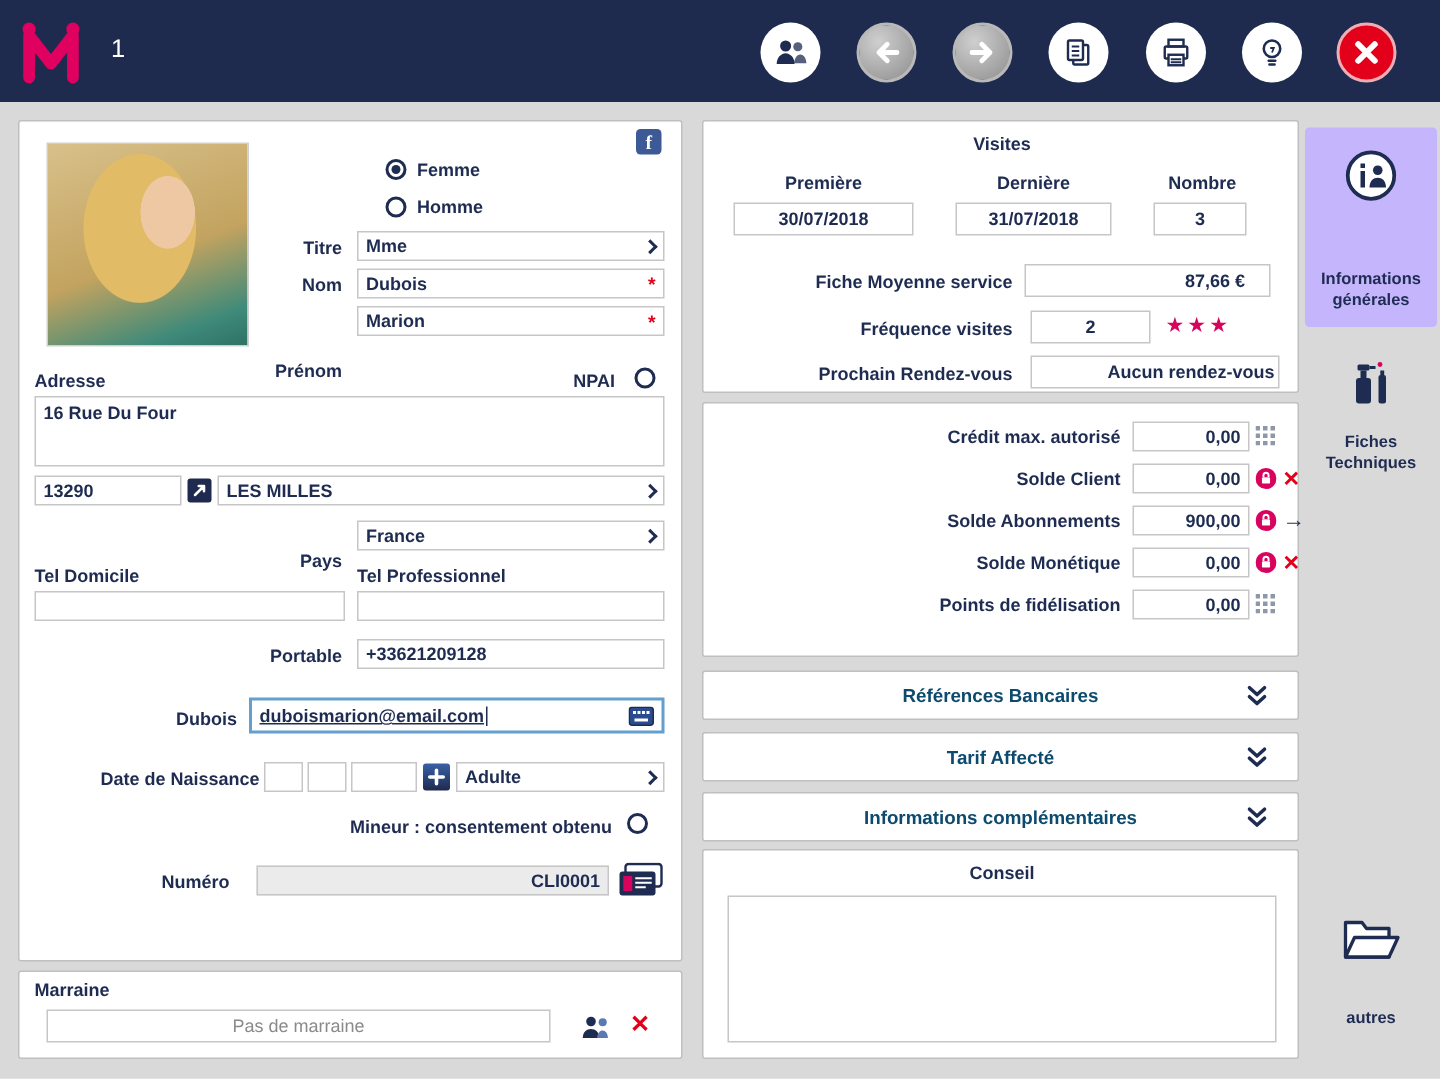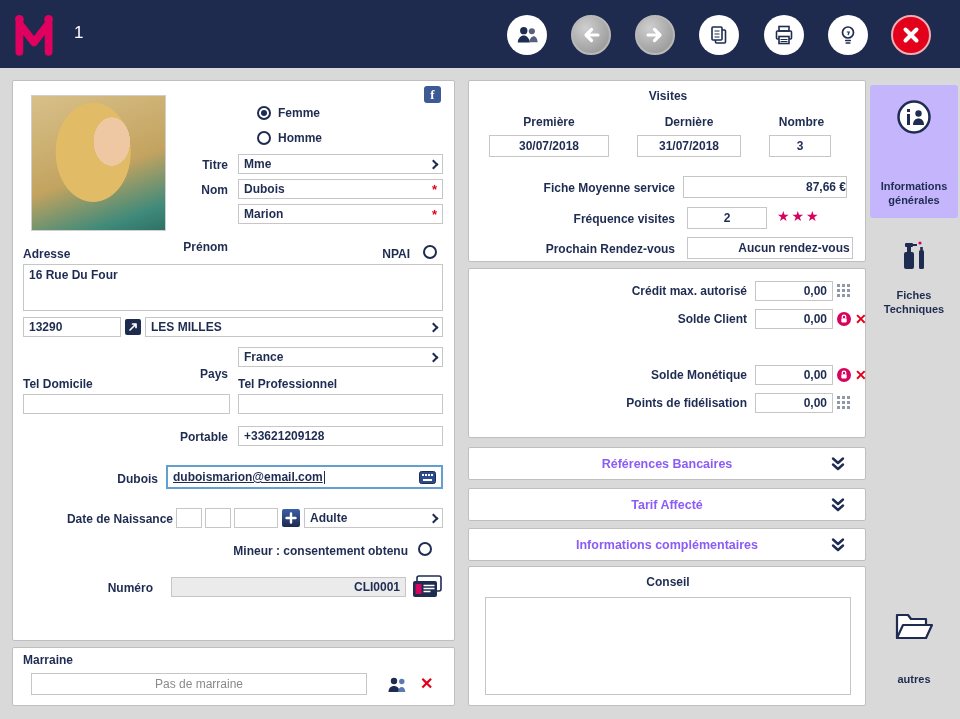--- a/index.html
+++ b/index.html
@@ -39,35 +39,35 @@
              radial-gradient(ellipse 62px 82px at 46% 42%, #e2bb66 60%, rgba(0,0,0,0) 61%),
              linear-gradient(160deg, #d8c08a 0%, #c3a35f 55%, #3f8a7a 86%, #2e7265 100%); }
 
   .fb { position:absolute; left:411px; top:5px; width:17px; height:17px; background:#3d5a96; border-radius:3px;
         color:#fff; font-weight:bold; font-family:"Liberation Serif", serif; font-size:13px; text-align:center; line-height:17px; cursor:pointer; }
 
   .sqbtn { position:absolute; display:flex; align-items:center; justify-content:center; cursor:pointer; }
 
   .vbox { position:absolute; height:22px; background:#fff; border:1px solid #c6c6c6; display:flex;
           align-items:center; justify-content:center; font-size:12px; font-weight:bold; color:#1f2c52; }
-  .vbox.right { justify-content:flex-end; padding-right:0; }
+  .vbox.right { justify-content:flex-end; padding-right:16px; }
   .stars { position:absolute; color:#d8035e; font-size:14px; letter-spacing:2px; }
 
   .srow { position:absolute; left:0; width:398px; height:24px; }
   .slbl { position:absolute; left:20px; width:258px; top:3px; font-size:12px; font-weight:bold; text-align:right; }
   .sval { position:absolute; left:286px; width:78px; height:20px; background:#fff; border:1px solid #c6c6c6;
           display:flex; align-items:center; justify-content:flex-end; padding-right:5px; font-size:12px; font-weight:bold; }
   .sic1 { position:absolute; left:368px; top:3px; cursor:pointer; line-height:0; }
   .sic2 { position:absolute; left:386px; top:2px; cursor:pointer; line-height:0; }
   .xmark { color:#e2001a; font-weight:bold; font-size:14px; line-height:16px; display:inline-block; }
   .arrowmark { color:#1f2c52; font-weight:bold; font-size:15px; line-height:16px; display:inline-block; }
 
   .secbar { position:absolute; left:468px; width:398px; height:33px; background:#fff; border:1px solid #bfbfbf;
             border-radius:2px; display:flex; align-items:center; justify-content:center; cursor:pointer; }
-  .secbar-label { font-size:12.5px; font-weight:bold; color:#8b5cf6; }
+  .secbar-label { font-size:12.5px; font-weight:bold; color:#0c4a6e; }
   .dblchev { position:absolute; right:20px; top:8px; line-height:0; }
 
   .sideitem { position:absolute; left:870px; width:88px; display:flex; flex-direction:column; align-items:center; cursor:pointer; }
   .sideitem.active { background:#c4b5fd; border-radius:3px; }
   .sidelabel { font-size:11px; font-weight:bold; color:#1f2c52; text-align:center; line-height:1.3; width:84px; }
 
   .email-caret { display:inline-block; width:1px; height:13px; background:#1f2c52; margin-left:1px; }
 </style>
 </head>
 <body>
@@ -330,20 +330,34 @@
       <span class="sic1">
         <svg width="14" height="14" viewBox="0 0 14 14">
             <circle cx="7" cy="7" r="7" fill="#d8035e"></circle>
             <rect x="4.3" y="6.2" width="5.4" height="4.2" rx="0.8" fill="#fff"></rect>
             <path d="M5.3 6V4.8a1.7 1.7 0 0 1 3.4 0V6" stroke="#fff" stroke-width="1.3" fill="none"></path>
           </svg>
       </span>
       <span class="sic2"><span class="xmark">✕</span></span>
     </div>
 
+    <div class="srow" style="top:68px;">
+      <div class="slbl">Solde Abonnements</div>
+      <div class="sval">
+          <span>900,00</span>
+        </div>
+      <span class="sic1">
+        <svg width="14" height="14" viewBox="0 0 14 14">
+            <circle cx="7" cy="7" r="7" fill="#d8035e"></circle>
+            <rect x="4.3" y="6.2" width="5.4" height="4.2" rx="0.8" fill="#fff"></rect>
+            <path d="M5.3 6V4.8a1.7 1.7 0 0 1 3.4 0V6" stroke="#fff" stroke-width="1.3" fill="none"></path>
+          </svg>
+      </span>
+      <span class="sic2"><span class="arrowmark">→</span></span>
+    </div>
 
     <div class="srow" style="top:96px;">
       <div class="slbl">Solde Monétique</div>
       <div class="sval">
           <span>0,00</span>
         </div>
       <span class="sic1">
         <svg width="14" height="14" viewBox="0 0 14 14">
             <circle cx="7" cy="7" r="7" fill="#d8035e"></circle>
             <rect x="4.3" y="6.2" width="5.4" height="4.2" rx="0.8" fill="#fff"></rect>

